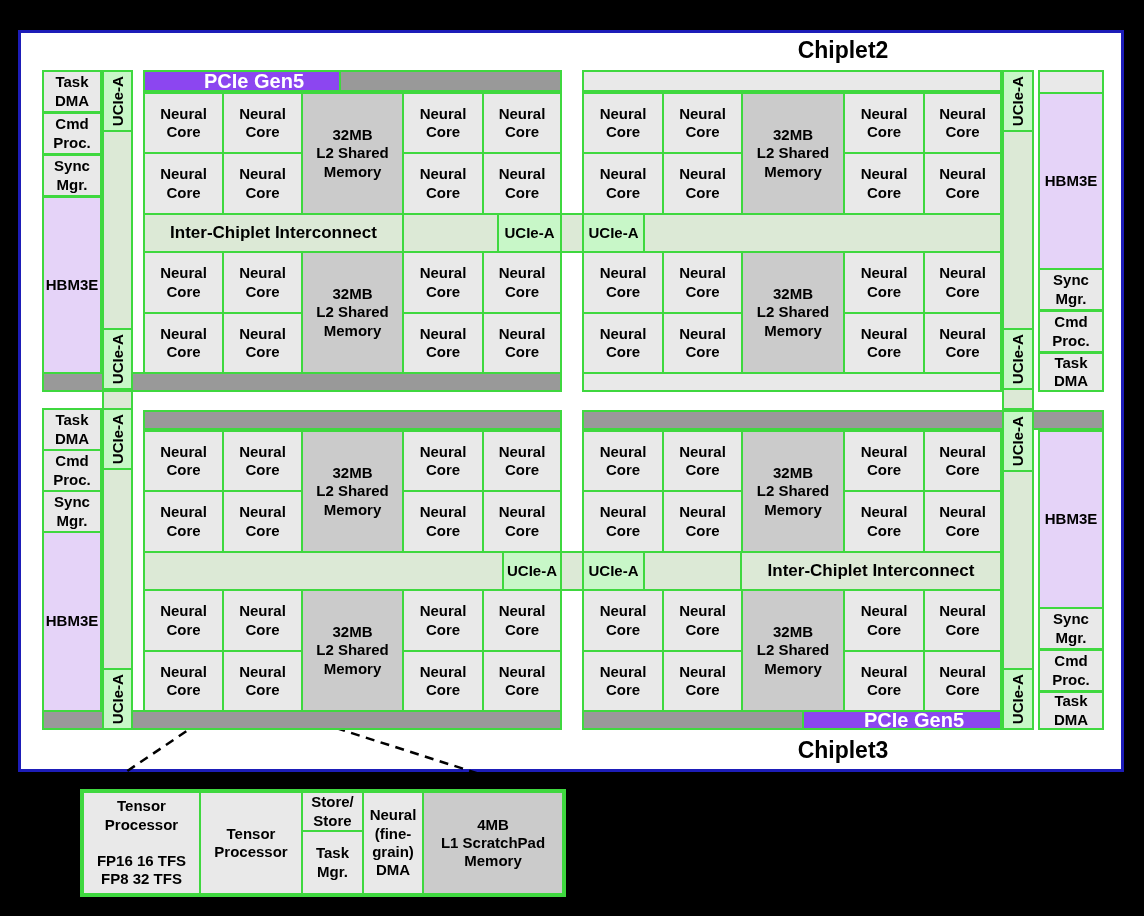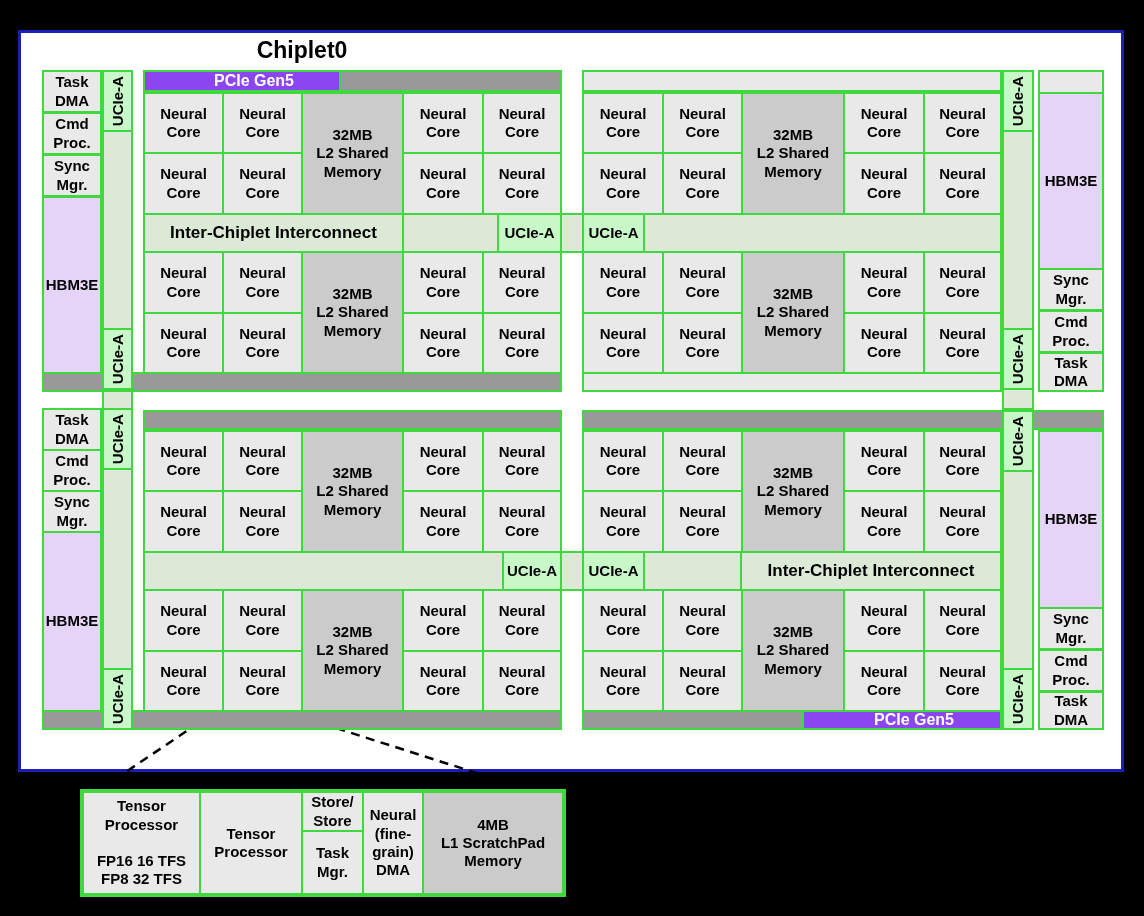--- a/index.html
+++ b/index.html
@@ -19,21 +19,21 @@
   .sm{background:var(--core);font-size:15px;}
   .spacer{background:var(--core);}
   .hbm{background:var(--hbm);font-size:15px;}
   .ucieH{background:var(--ucie);font-size:15px;}
   .ucieV{background:var(--ucie);}
   .vtext{transform:rotate(-90deg);white-space:nowrap;font-size:15px;}
   .icText{background:var(--pale);font-size:17px;}
   .icPlain{background:var(--pale);}
   .barDark{background:var(--dark);}
   .barLight{background:var(--core);}
-  .pcie{background:var(--pcie);color:var(--pcietxt);font-size:16px;padding-left:24px;}
+  .pcie{background:var(--pcie);color:var(--pcietxt);font-size:20px;padding-left:24px;}
   .title{position:absolute;width:220px;text-align:center;font-size:23px;line-height:28px;}
   .panel{position:absolute;left:18px;top:30px;width:1106px;height:742px;
          background:var(--panel);border:3px solid var(--blue);box-sizing:border-box;}
   .detailOuter{position:absolute;border:2px solid var(--green);box-sizing:border-box;background:var(--core);}
   .d15{font-size:15px;}
 </style>
 </head>
 <body>
 
 <div id="stage">
@@ -261,21 +261,22 @@
   <div class="box ucieV" style="left:1002px;top:410px;width:32px;height:62px"><span class="vtext">UCIe-A</span></div>
   <div class="box ucieV" style="left:1002px;top:668px;width:32px;height:62px"><span class="vtext">UCIe-A</span></div>
   <div class="box hbm" style="left:1038px;top:430px;width:66px;height:179px">HBM3E</div>
   <div class="box sm" style="left:1038px;top:607px;width:66px;height:43px">Sync
 Mgr.</div>
   <div class="box sm" style="left:1038px;top:649px;width:66px;height:43px">Cmd
 Proc.</div>
   <div class="box sm" style="left:1038px;top:691px;width:66px;height:39px">Task
 DMA</div>
 
-  <div class="title" style="left:192px;top:36px">Chiplet0</div>
+  <div class="title" style="left:733px;top:36px">Chiplet2</div>
+  <div class="title" style="left:733px;top:736px">Chiplet3</div>
 
   <div class="detailOuter" style="left:80px;top:789px;width:486px;height:108px"></div>
   <div class="box nc d15" style="left:82px;top:791px;width:119px;height:104px">Tensor
 Processor
 
 FP16 16 TFS
 FP8 32 TFS</div>
   <div class="box nc d15" style="left:199px;top:791px;width:104px;height:104px">Tensor
 Processor</div>
   <div class="box nc d15" style="left:301px;top:791px;width:63px;height:41px">Store/

